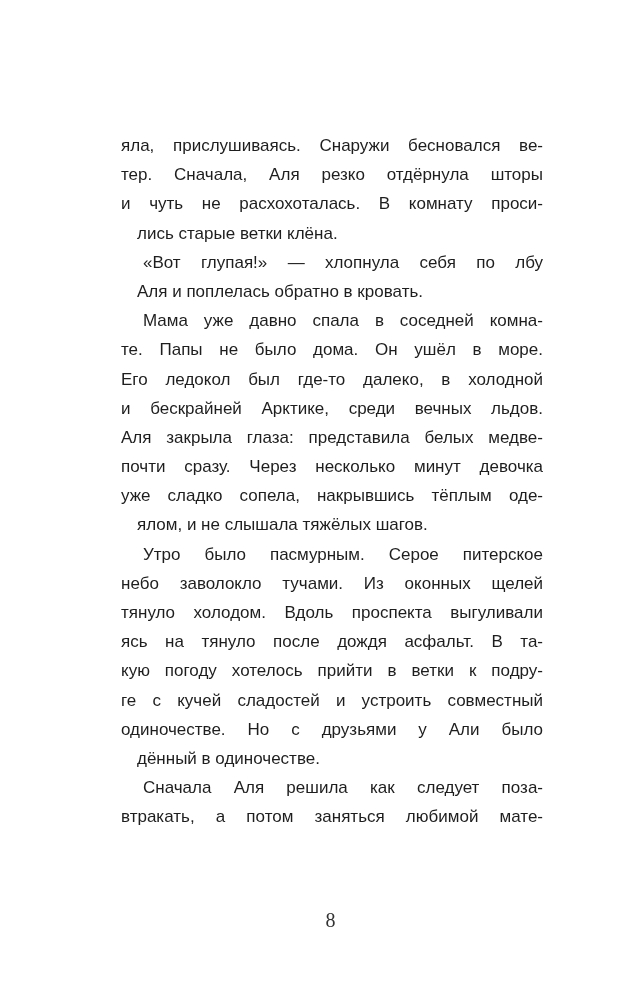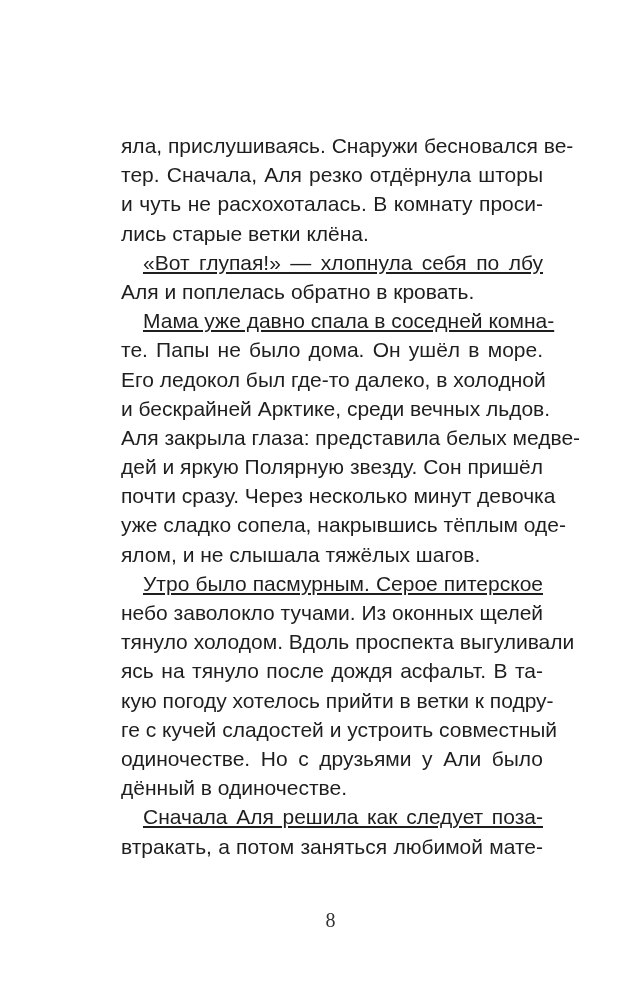--- a/index.html
+++ b/index.html
@@ -19,38 +19,38 @@
       width: 639px;
       height: 1000px;
       background: #ffffff;
     }
     .text-block {
       position: absolute;
       left: 121px;
       top: 131px;
       width: 422px;
       font-family: "Liberation Sans", "DejaVu Sans", sans-serif;
-      font-size: 21px;
+      font-size: 17px;
       line-height: 29.2px;
       color: #1e1e1e;
     }
     .line {
       display: block;
       height: 29.2px;
       white-space: nowrap;
       text-align: justify;
       text-align-last: justify;
       word-spacing: 0px;
     }
     .line.last {
       text-align-last: left;
+      margin-left: 16px;
     }
     .line.indent {
       padding-left: 22px;
-      text-decoration: underline;
     }
     .page-number {
       position: absolute;
       left: 0;
       width: 661px;
       top: 909px;
       text-align: center;
       font-family: "Liberation Serif", "DejaVu Serif", serif;
       font-size: 20px;
       color: #333333;
@@ -73,21 +73,20 @@
       <span class="line indent">«Вот глупая!» — хлопнула себя по лбу</span>
       <span class="line last">Аля и поплелась обратно в кровать.</span>
     </div>
 
     <div>
       <span class="line indent">Мама уже давно спала в соседней комна-</span>
       <span class="line">те. Папы не было дома. Он ушёл в море.</span>
       <span class="line">Его ледокол был где-то далеко, в холодной</span>
       <span class="line">и бескрайней Арктике, среди вечных льдов.</span>
       <span class="line">Аля закрыла глаза: представила белых медве-</span>
-      <span class="line">дей и яркую Полярную звезду. Сон пришёл</span>
       <span class="line">почти сразу. Через несколько минут девочка</span>
       <span class="line">уже сладко сопела, накрывшись тёплым оде-</span>
       <span class="line last">ялом, и не слышала тяжёлых шагов.</span>
     </div>
 
     <div>
       <span class="line indent">Утро было пасмурным. Серое питерское</span>
       <span class="line">небо заволокло тучами. Из оконных щелей</span>
       <span class="line">тянуло холодом. Вдоль проспекта выгуливали</span>
       <span class="line">ясь на тянуло после дождя асфальт. В та-</span>

